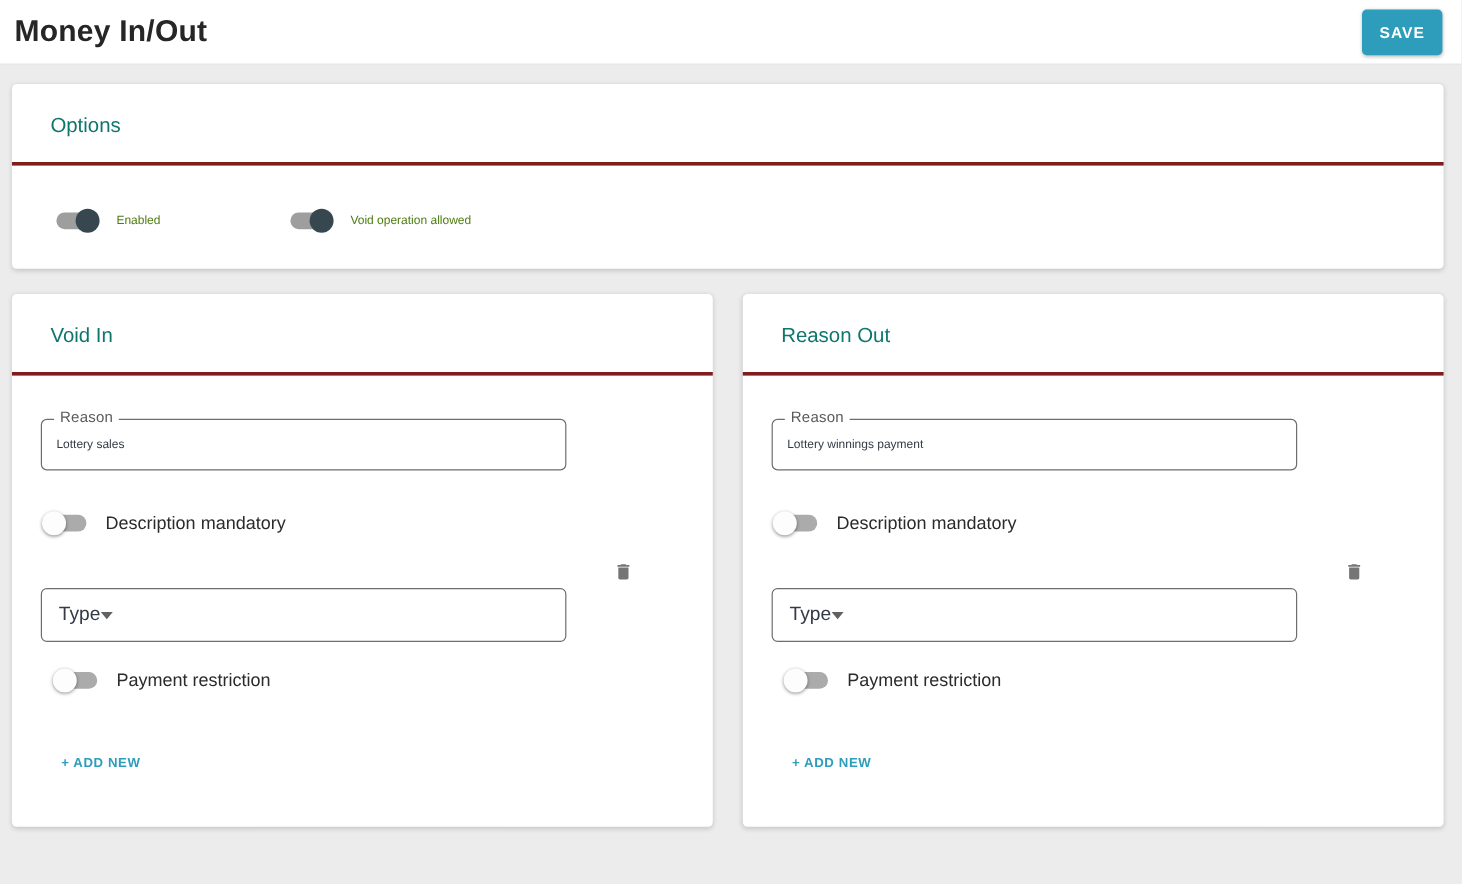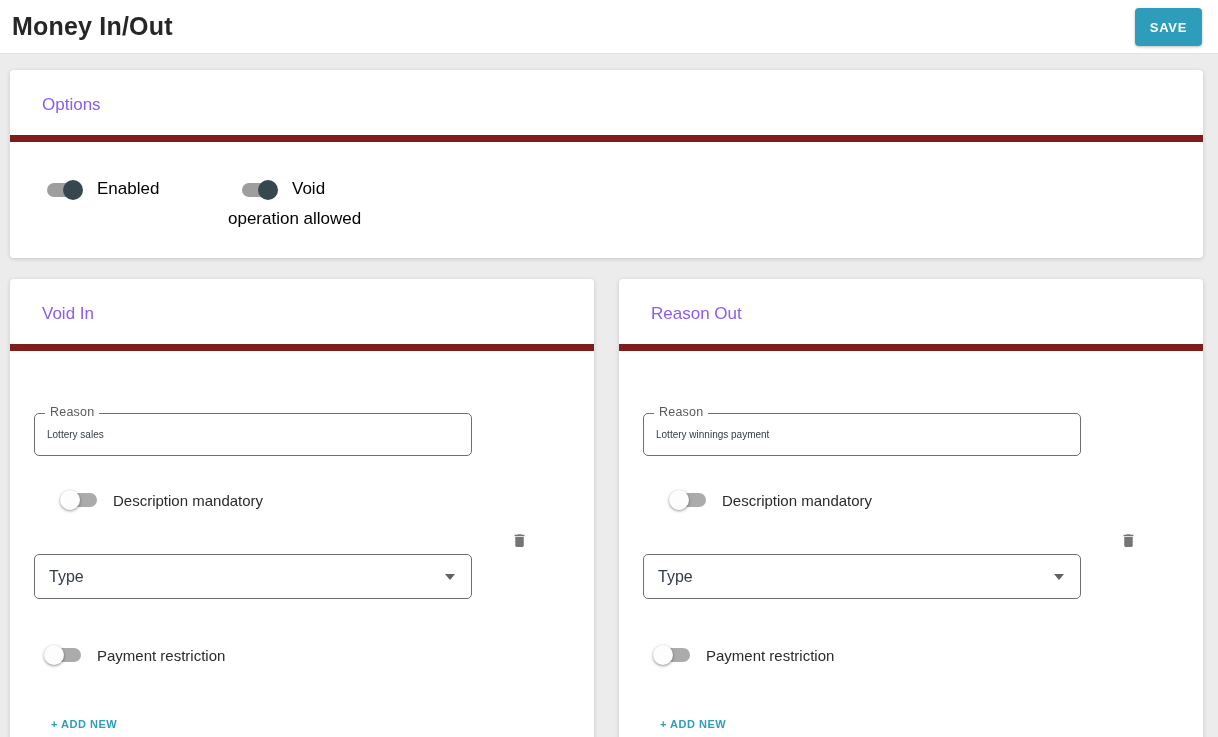--- a/index.html
+++ b/index.html
@@ -31,28 +31,28 @@
     cursor:pointer; box-shadow:0 1px 3px rgba(0,0,0,.25);
   }
 
   
   .card {
     background:#fff; border-radius:4px;
     box-shadow:0 1px 4px rgba(0,0,0,.16);
   }
   .card-header {
     padding:25px 28px 20px 32px; font-size:17px; font-weight:500;
-    line-height:20px; color:#8b5cf6; border-bottom:7px solid #7f1d1d;
+    line-height:20px; color:#0f766e; border-bottom:3px solid #7f1d1d;
   }
 
   .options-card { margin:16px 15px 0 10px; }
   .options-body { padding:32px 24px 24px 23px; display:flex; }
 
   
-  .opt-item { font-size:17px; line-height:30px; color:#000000; }
+  .opt-item { font-size:10px; line-height:30px; color:#4d7c0f; }
   .opt-item.first { width:195px; }
   .opt-item.second { width:170px; }
 
   .switch {
     position:relative; display:inline-block; width:37px; height:20px;
     vertical-align:middle; margin:0 14px 0 13px; cursor:pointer; flex:none;
   }
   .switch .track {
     position:absolute; top:3px; left:1px; width:34px; height:14px;
     border-radius:7px; background:#ababab;
@@ -67,42 +67,42 @@
 
   
   .cards-row { display:flex; gap:25px; margin:21px 15px 0 10px; align-items:flex-start; }
   .money-card { flex:1; }
   .money-body { padding:0 24px 45px 24px; }
 
   .outlined-field {
     position:relative; width:438px; height:43px;
     border:1px solid var(--border-input); border-radius:5px; background:#fff;
   }
-  .reason-field { margin-top:62px; }
+  .reason-field { margin-top:36px; }
   .float-label {
     position:absolute; top:-9px; left:10px; background:#fff; padding:0 5px;
     font-size:12.5px; color:#5a5a5a; letter-spacing:.2px;
   }
   .reason-input {
     width:100%; height:100%; border:none; outline:none; background:transparent;
     padding:0 12px; font-family:inherit; font-size:10px; color:#333b46;
   }
 
   .toggle-row { display:flex; align-items:center; font-size:15px; color:#2b2b2b; }
   .toggle-row .switch { margin:0 14px 0 0; }
-  .desc-row { margin:34px 0 0 28px; }
-  .pay-row  { margin:46px 0 0 12px; }
+  .desc-row { margin:34px 0 0 3px; }
+  .pay-row  { margin:22px 0 0 12px; }
 
   .trash-row { height:18px; margin-top:21px; display:flex; justify-content:flex-end; padding-right:42px; }
   .trash-btn { border:none; background:transparent; padding:0; cursor:pointer; line-height:0; }
 
   .type-select {
     margin-top:5px; width:438px; height:45px;
     border:1px solid var(--border-input); border-radius:5px; background:#fff;
-    display:flex; align-items:center; justify-content:space-between;
+    display:flex; align-items:center; 
     padding:0 16px 0 14px; font-size:16px; color:#333b46; cursor:pointer;
   }
   .caret-down {
     width:0; height:0; border-left:5px solid transparent;
     border-right:5px solid transparent; border-top:6px solid #616161;
   }
 
   .add-new {
     display:inline-block; margin:53px 0 0 17px; border:none; background:transparent;
     font-family:inherit; font-size:11px; font-weight:700; letter-spacing:.5px;

